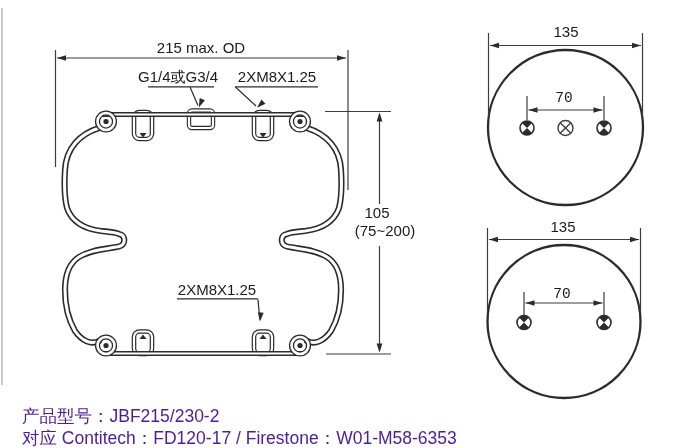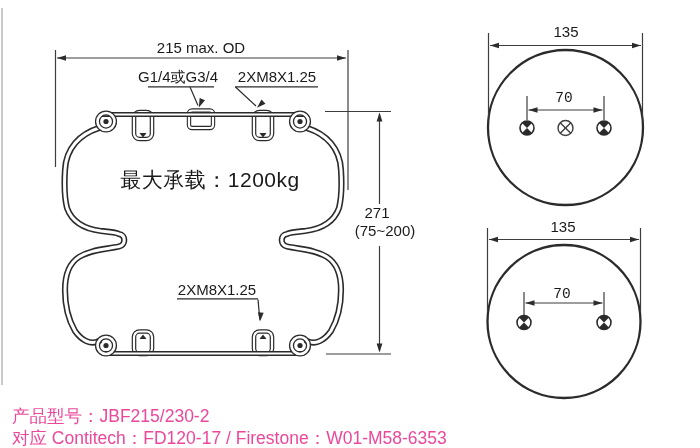--- a/index.html
+++ b/index.html
@@ -9,22 +9,22 @@
   }
   #lineart{position:absolute;left:0;top:0;width:700px;height:448px;}
   .label{
     position:absolute;transform:translateX(-50%);white-space:nowrap;
     color:#1a1a1a;line-height:1.05;
   }
   .dim15{font-size:15px;}
   .dim14{font-size:14.5px;font-family:Liberation Mono, monospace;}
   .load{font-size:21px;letter-spacing:0.5px;}
   .footer-line{
-    position:absolute;left:12px;transform:none;white-space:nowrap;
-    font-size:17.5px;color:#ec4899;text-align:left;
+    position:absolute;left:22px;transform:none;white-space:nowrap;
+    font-size:17.5px;color:#4c1d95;text-align:left;
   }
   .edge{position:absolute;left:1px;top:8px;width:1.5px;height:377px;background:#c9c9c9;}
 </style>
 </head>
 <body>
 
 <div id="stage">
 
   <div class="edge"></div>
 
@@ -189,23 +189,22 @@
       </g>
     </g>
   </svg>
 
   <div class="label dim15" style="left:201px;top:40px;">215 max. OD</div>
 
   <div class="label dim15" style="left:170px;top:69px;margin-left:8px;">G1/4或G3/4</div>
 
   <div class="label dim15" style="left:277px;top:69px;">2XM8X1.25</div>
 
-  <div class="label load" style="left:210px;top:169px;">最大承载：1200kg</div>
-
-  <div class="label dim15" style="left:377px;top:205px;">271</div>
+
+  <div class="label dim15" style="left:377px;top:205px;">105</div>
 
   <div class="label dim15" style="left:385px;top:223px;">(75~200)</div>
 
   <div class="label dim15" style="left:217px;top:282px;">2XM8X1.25</div>
 
   <div class="label dim15" style="left:566px;top:24px;">135</div>
 
   <div class="label dim14" style="left:564px;top:91px;">70</div>
 
   <div class="label dim15" style="left:563px;top:219px;">135</div>

